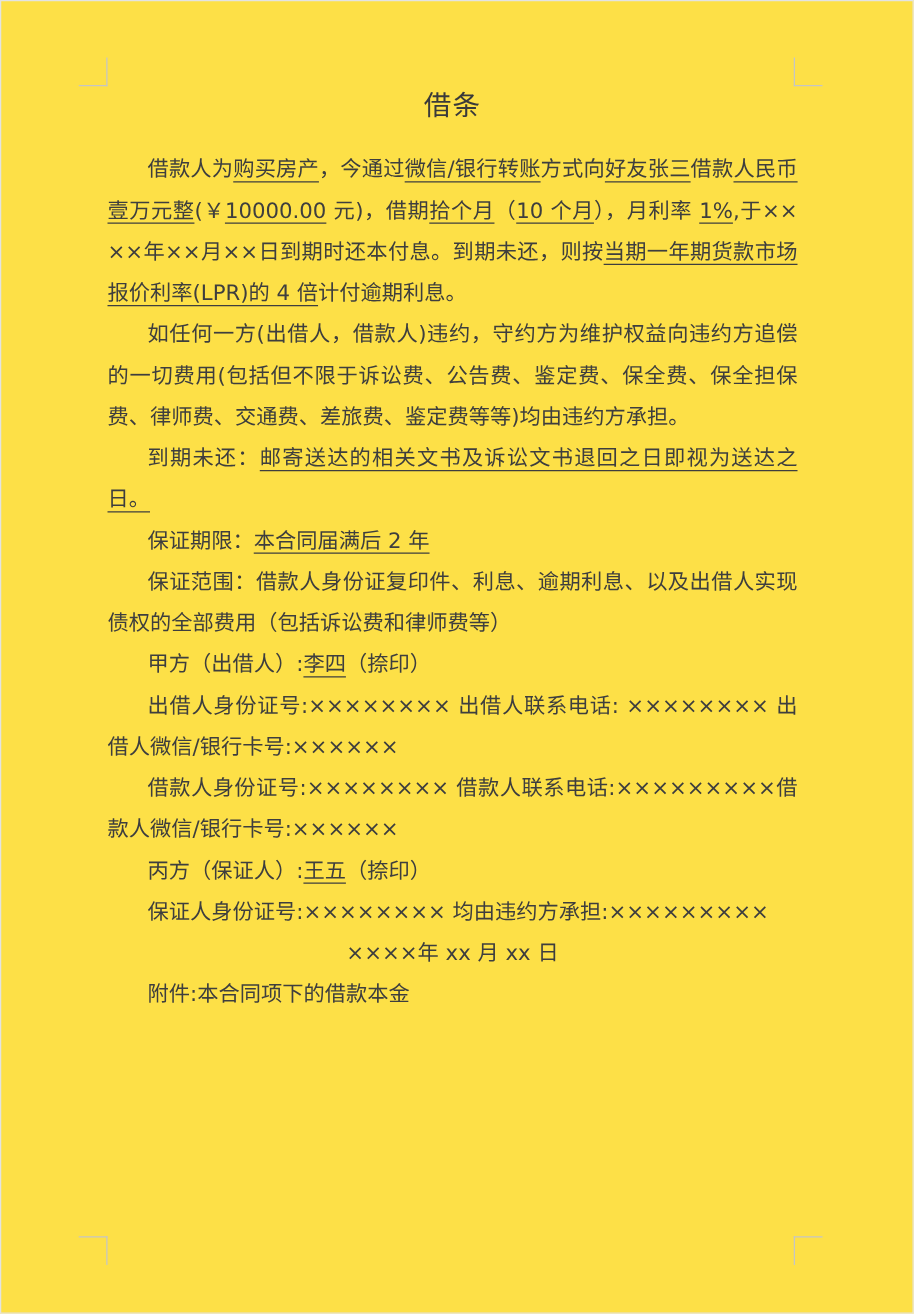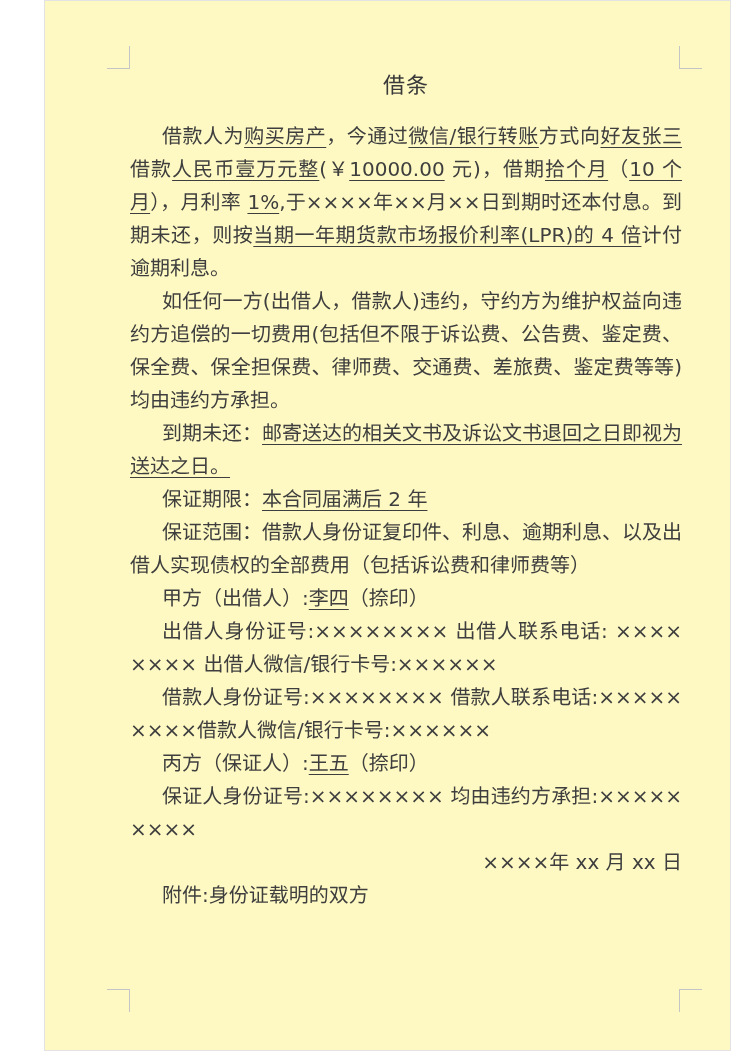--- a/index.html
+++ b/index.html
@@ -11,22 +11,21 @@
     width: 731px;
     height: 1051px;
     position: relative;
     font-family: "DejaVu Sans", "Liberation Sans", sans-serif;
   }
   .page {
     position: absolute;
     inset: 0;
     box-sizing: border-box;
     border: 1px solid #e3e3e3;
-    background: #fef9c3;
-    margin-left: 44px;
+    background: #fde047;
   }
   
   .crop {
     position: absolute;
     width: 23px;
     height: 23px;
     box-sizing: border-box;
   }
   .crop.tl { left: 62px;  top: 45px;  border-right: 1px solid #c5c5c5; border-bottom: 1px solid #c5c5c5; }
   .crop.tr { left: 634px; top: 45px;  border-left: 1px solid #c5c5c5;  border-bottom: 1px solid #c5c5c5; }
@@ -43,28 +42,28 @@
     margin: 0 0 18px 0;
     font-size: 22px;
     font-weight: 500;
     line-height: 33px;
     text-align: center;
     color: #3a3a3a;
     letter-spacing: 1px;
   }
   .para {
     margin: 0;
-    font-size: 20px;
+    font-size: 17px;
     line-height: 33px;
     color: #3e3e3e;
     text-align: justify;
     word-break: break-all;
   }
   .para.indent { text-indent: 32px; }
-  .para.right  { text-align: right; }
+  .para.right  { text-align: center; }
   .u {
     text-decoration: underline;
     text-decoration-thickness: 1px;
     text-underline-offset: 4px;
   }
 </style>
 </head>
 <body>
 
 <div class="page">
@@ -80,15 +79,15 @@
       <p class="para indent"><span>如任何一方(出借人，借款人)违约，守约方为维护权益向违约方追偿的一切费用(包括但不限于诉讼费、公告费、鉴定费、保全费、保全担保费、律师费、交通费、差旅费、鉴定费等等)均由违约方承担。</span></p>
       <p class="para indent"><span>到期未还：</span><span class="u">邮寄送达的相关文书及诉讼文书退回之日即视为送达之日。 </span></p>
       <p class="para indent"><span>保证期限：</span><span class="u">本合同届满后 2 年</span></p>
       <p class="para indent"><span>保证范围：借款人身份证复印件、利息、逾期利息、以及出借人实现债权的全部费用（包括诉讼费和律师费等）</span></p>
       <p class="para indent"><span>甲方（出借人）:</span><span class="u">李四</span><span>（捺印）</span></p>
       <p class="para indent"><span>出借人身份证号:×××××××× 出借人联系电话: ×××××××× 出借人微信/银行卡号:××××××</span></p>
       <p class="para indent"><span>借款人身份证号:×××××××× 借款人联系电话:×××××××××借款人微信/银行卡号:××××××</span></p>
       <p class="para indent"><span>丙方（保证人）:</span><span class="u">王五</span><span>（捺印）</span></p>
       <p class="para indent"><span>保证人身份证号:×××××××× 均由违约方承担:×××××××××</span></p>
       <p class="para right"><span>××××年 xx 月 xx 日</span></p>
-      <p class="para indent"><span>附件:身份证载明的双方</span></p>
+      <p class="para indent"><span>附件:本合同项下的借款本金</span></p>
     </div>
 </div>
 
 </body></html>

